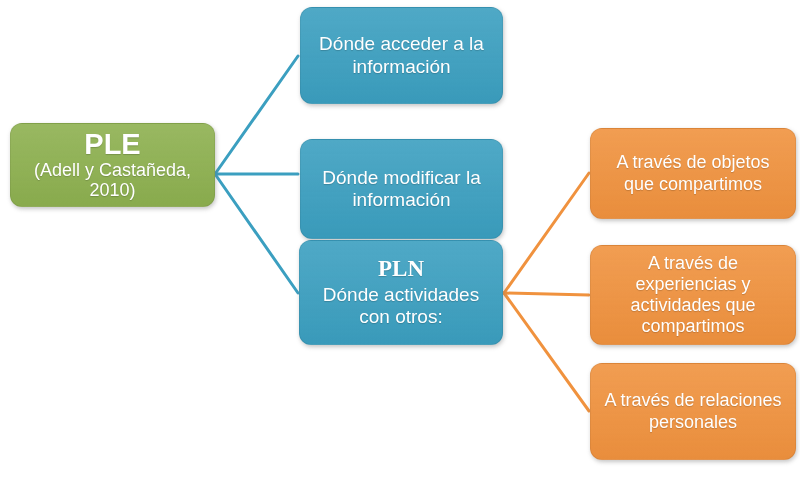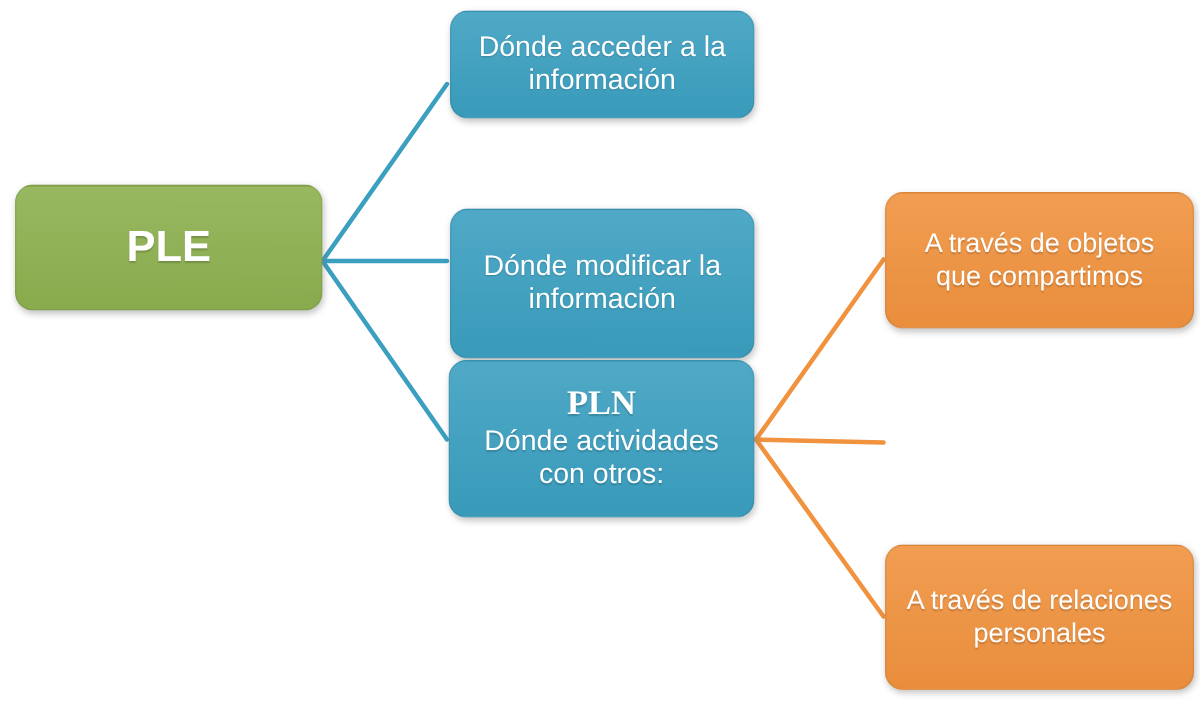--- a/index.html
+++ b/index.html
@@ -63,21 +63,21 @@
     font-size: 18px;
     line-height: 1.15;
   }
   .node-branch {
     background-color: var(--color-branch, #3b9fc0);
     border: 1px solid rgba(0,0,0,0.06);
     padding: 0 14px;
     font-size: 19px;
     line-height: 1.18;
   }
-  .node-branch-1 { left: 300px; top: 7px;   width: 203px; height: 72px; }
+  .node-branch-1 { left: 300px; top: 7px;   width: 203px; height: 97px; }
   .node-branch-2 { left: 300px; top: 123px; width: 203px; height: 100px; margin-top: 16px; }
   .node-branch-3 { left: 299px; top: 240px; width: 204px; height: 105px; }
   .node-branch .title {
     font-size: 23px;
     font-weight: bold;
     line-height: 1.1;
     margin-bottom: 2px;
     font-family: Liberation Serif, serif;
   }
   .node-leaf {
@@ -100,37 +100,41 @@
     <line class="connector-branch" x1="215" y1="174" x2="298" y2="56"></line>
     <line class="connector-branch" x1="215" y1="174" x2="298" y2="174"></line>
     <line class="connector-branch" x1="215" y1="174" x2="298" y2="293"></line>
     <line class="connector-leaf" x1="504" y1="293" x2="589" y2="173"></line>
     <line class="connector-leaf" x1="504" y1="293" x2="589" y2="295"></line>
     <line class="connector-leaf" x1="504" y1="293" x2="589" y2="411"></line>
   </svg>
 
   <div class="node node-root">
     <div class="title">PLE</div>
+    <div class="subtitle">(Adell y Castañeda, 2010)</div>
   </div>
 
   <div class="node node-branch node-branch-1">
     <div>Dónde acceder a la información</div>
   </div>
 
   <div class="node node-branch node-branch-2">
     <div>Dónde modificar la información</div>
   </div>
 
   <div class="node node-branch node-branch-3">
     <div class="title">PLN</div>
     <div>Dónde actividades con otros:</div>
   </div>
 
   <div class="node node-leaf node-leaf-1">
     <div>A través de objetos que compartimos</div>
   </div>
 
+  <div class="node node-leaf node-leaf-2">
+    <div>A través de experiencias y actividades que compartimos</div>
+  </div>
 
   <div class="node node-leaf node-leaf-3">
     <div>A través de relaciones personales</div>
   </div>
 
 </div>
 
 </body></html>

